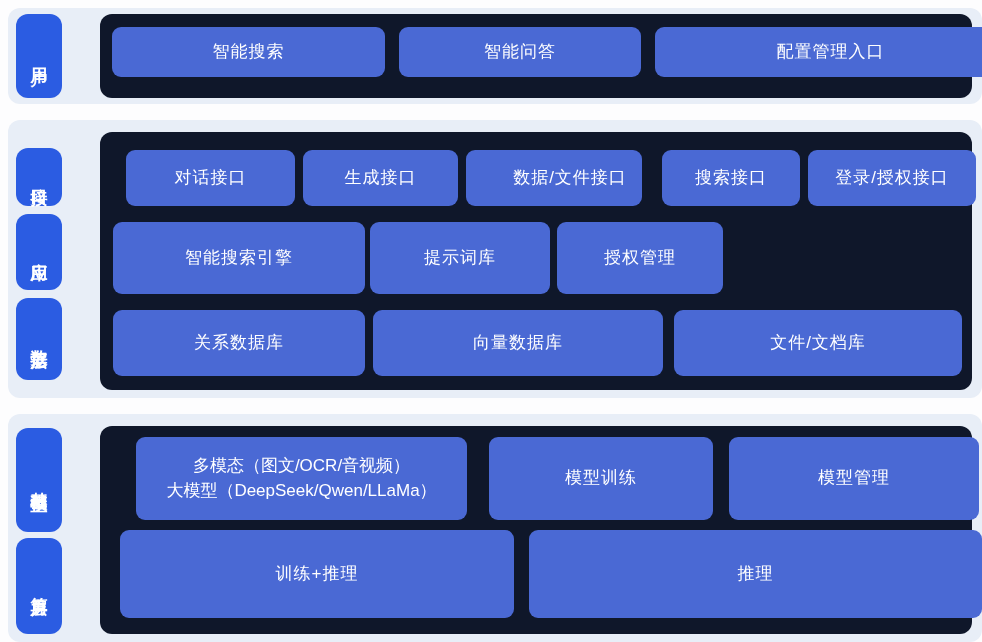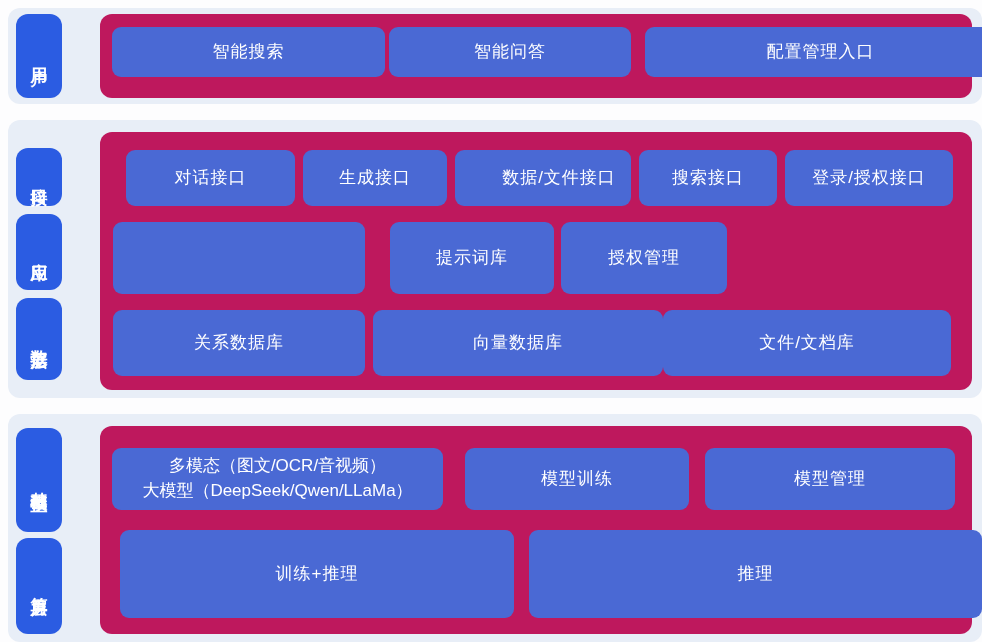--- a/index.html
+++ b/index.html
@@ -21,82 +21,83 @@
   .pill{
     position:absolute;left:8px;width:46px;
     background:#2b5ce2;border-radius:12px;
     color:#ffffff;font-weight:bold;font-size:17px;
     display:flex;align-items:center;justify-content:center;
     writing-mode:vertical-rl;text-orientation:upright;
     letter-spacing:2px;
   }
   .panel{
     position:absolute;left:92px;right:10px;
-    background:#be185d;border-radius:12px;
+    background:#0f172a;border-radius:12px;
   }
   .row{position:absolute;left:0;right:0;display:flex;}
   .blk{
     background:#4a69d4;border-radius:9px;
     color:#ffffff;font-size:17px;letter-spacing:1px;
     display:flex;flex-direction:column;align-items:center;justify-content:center;
     text-align:center;line-height:1.45;
     box-sizing:border-box;flex:0 0 auto;
   }
 </style>
 </head>
 <body>
 
 <div class="section" id="sec-user">
   <div class="pill" style="top:6px;height:84px;">用户</div>
   <div class="panel" style="top:6px;bottom:6px;">
     <div class="row" style="top:13px;height:50px;">
       <div class="blk" style="margin-left:12px;width:273px;">智能搜索</div>
-      <div class="blk" style="margin-left:4px;width:242px;">智能问答</div>
+      <div class="blk" style="margin-left:14px;width:242px;">智能问答</div>
       <div class="blk" style="margin-left:14px;width:351px;">配置管理入口</div>
     </div>
   </div>
 </div>
 
 <div class="section" id="sec-middle">
   <div class="pill" style="top:28px;height:58px;">接口</div>
   <div class="pill" style="top:94px;height:76px;">应用</div>
   <div class="pill" style="top:178px;height:82px;">数据层</div>
 
   <div class="panel" style="top:12px;bottom:8px;">
 
     <div class="row" style="top:18px;height:56px;">
       <div class="blk" style="margin-left:26px;width:169px;">对话接口</div>
-      <div class="blk" style="margin-left:8px;width:144px;">生成接口</div>
+      <div class="blk" style="margin-left:8px;width:155px;">生成接口</div>
       <div class="blk" style="margin-left:8px;width:176px;padding-left:32px;">数据/文件接口</div>
-      <div class="blk" style="margin-left:8px;width:138px;">搜索接口</div>
+      <div class="blk" style="margin-left:20px;width:138px;">搜索接口</div>
       <div class="blk" style="margin-left:8px;width:168px;">登录/授权接口</div>
     </div>
 
     <div class="row" style="top:90px;height:72px;">
       <div class="blk" style="margin-left:13px;width:252px;">
+        <span>智能搜索引擎</span>
       </div>
-      <div class="blk" style="margin-left:25px;width:164px;text-align:center;">提示词库</div>
+      <div class="blk" style="margin-left:5px;width:180px;text-align:center;">提示词库</div>
       <div class="blk" style="margin-left:7px;width:166px;">授权管理</div>
     </div>
 
     <div class="row" style="top:178px;height:66px;">
       <div class="blk" style="margin-left:13px;width:252px;">关系数据库</div>
       <div class="blk" style="margin-left:8px;width:290px;">向量数据库</div>
-      <div class="blk" style="width:288px;">文件/文档库</div>
+      <div class="blk" style="margin-left:11px;width:288px;">文件/文档库</div>
     </div>
   </div>
 </div>
 
 <div class="section" id="sec-bottom">
   <div class="pill" style="top:14px;height:104px;letter-spacing:1px;">基础模型</div>
   <div class="pill" style="top:124px;height:96px;">算力层</div>
 
   <div class="panel" style="top:12px;bottom:8px;">
 
-    <div class="row" style="top:22px;height:62px;">
+    <div class="row" style="top:11px;height:83px;padding-left:24px;">
       <div class="blk" style="margin-left:12px;width:331px;letter-spacing:0;">
         <span>多模态（图文/OCR/音视频）</span>
         <span>大模型（DeepSeek/Qwen/LLaMa）</span>
       </div>
       <div class="blk" style="margin-left:22px;width:224px;">模型训练</div>
       <div class="blk" style="margin-left:16px;width:250px;">模型管理</div>
     </div>
 
     <div class="row" style="top:104px;height:88px;">
       <div class="blk" style="margin-left:20px;width:394px;">训练+推理</div>

